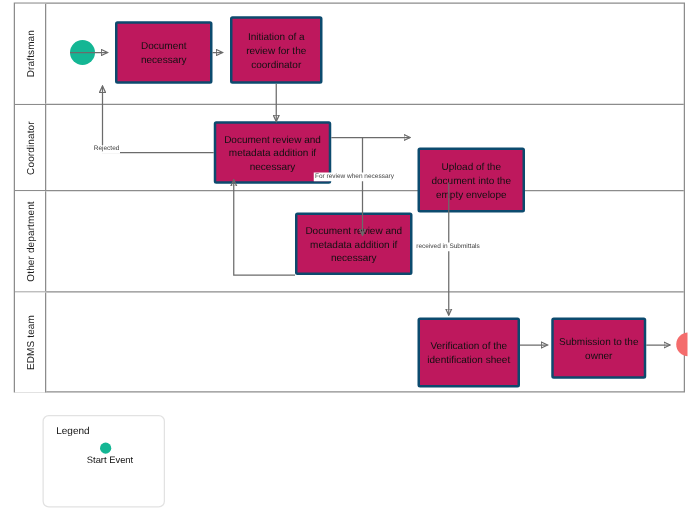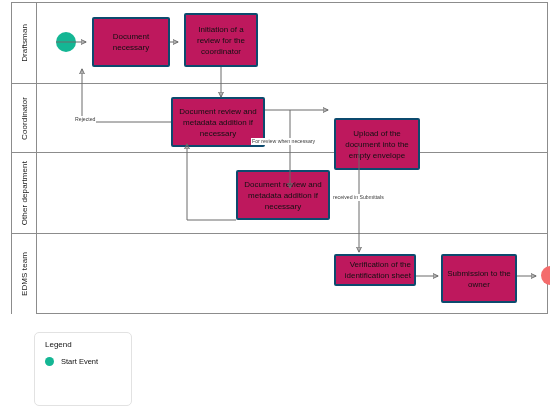--- a/index.html
+++ b/index.html
@@ -129,20 +129,21 @@
   #legend .legend-title {
     font-size: 8px;
     font-weight: normal;
     color: #111111;
     margin-bottom: 5px;
   }
   .legend-row {
     display: flex;
     align-items: center;
     height: 15px;
+    flex-direction: column;
   }
   .legend-swatch {
     width: 9px;
     height: 9px;
     margin-right: 7px;
     flex: none;
   }
   .legend-swatch.circle { border-radius: 50%; }
   .legend-swatch.square { border-radius: 1px; }
   .legend-label {
@@ -183,21 +184,21 @@
     <div class="lane-body">
       <div class="task" style="left:199px; top:17px; width:94px; height:50px;">Document review and metadata addition if necessary</div>
     </div>
   </div>
 
   <div class="lane last" style="top:231px; height:80px;">
     <div class="lane-header">
       <span>EDMS team</span>
     </div>
     <div class="lane-body">
-      <div class="task" style="left:297px; top:20px; width:82px; height:32px;text-align:right;">Verification of the identification sheet</div>
+      <div class="task" style="left:297px; top:20px; width:82px; height:56px;">Verification of the identification sheet</div>
       <div class="task" style="left:404px; top:20px; width:76px; height:49px;">Submission to the owner</div>
       <div class="event end" style="left:504px; top:32px; width:19px; height:19px;"></div>
     </div>
   </div>
 
   <svg id="connectors" viewBox="0 0 537 312">
     <defs>
       <marker id="arrow" markerWidth="6" markerHeight="6" refX="5" refY="3" orient="auto" markerUnits="strokeWidth">
         <path d="M0,0.6 L5.2,3 L0,5.4 z" fill="#6b6b6b" stroke="none"></path>
       </marker>

